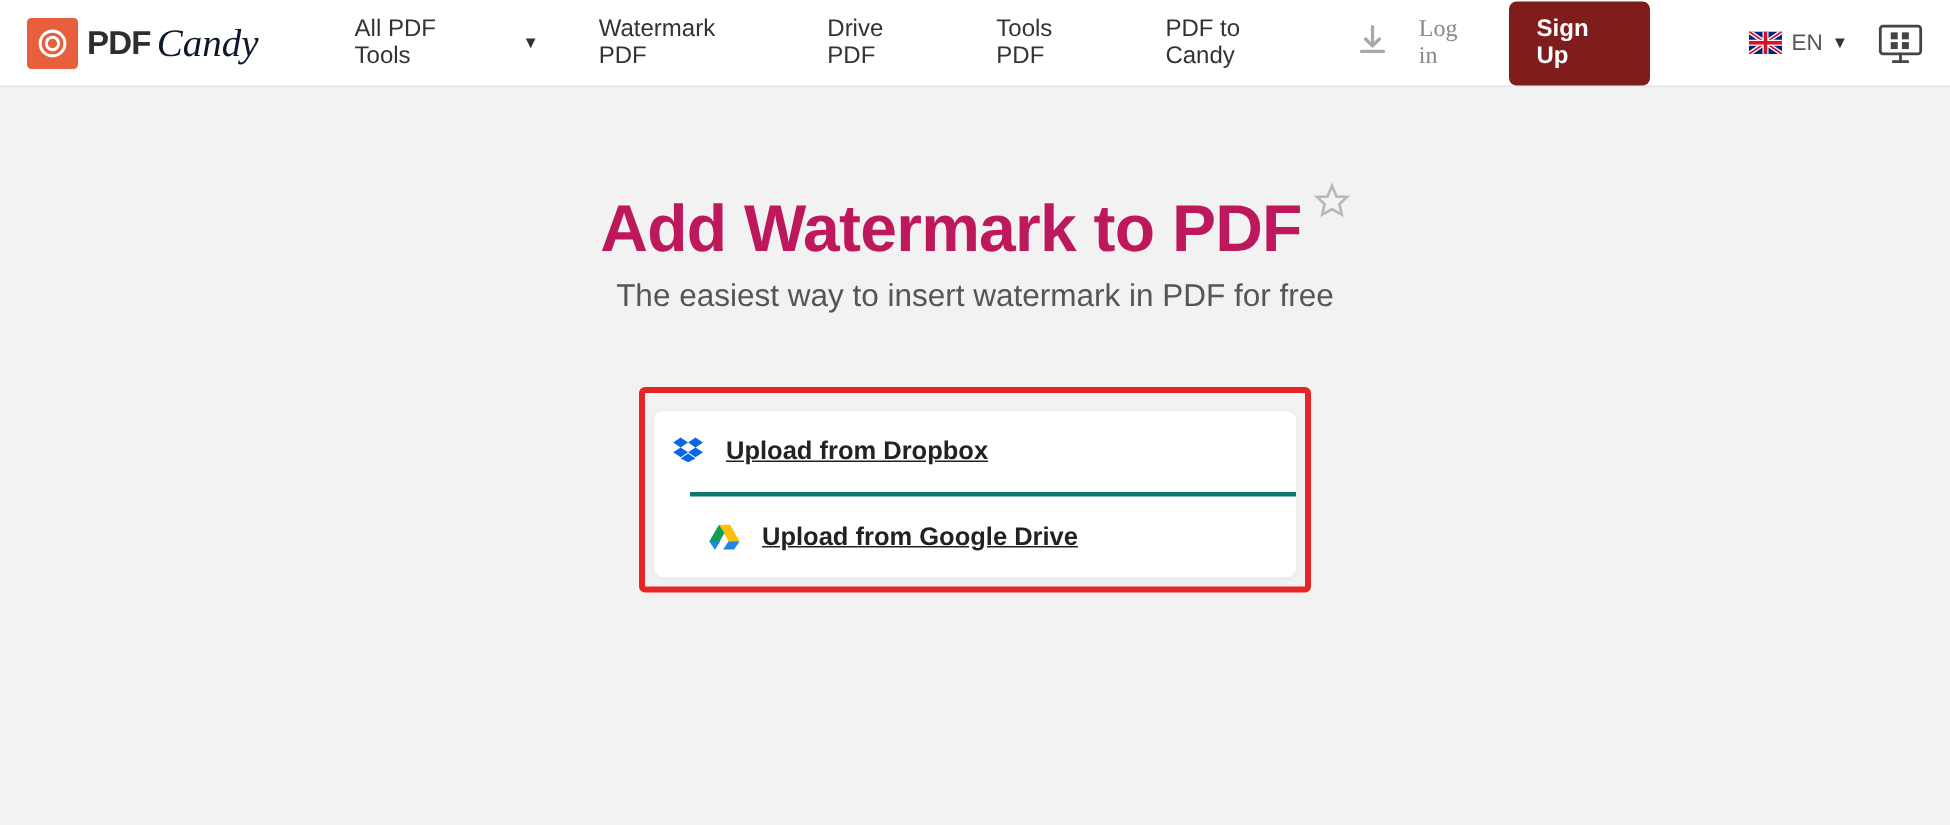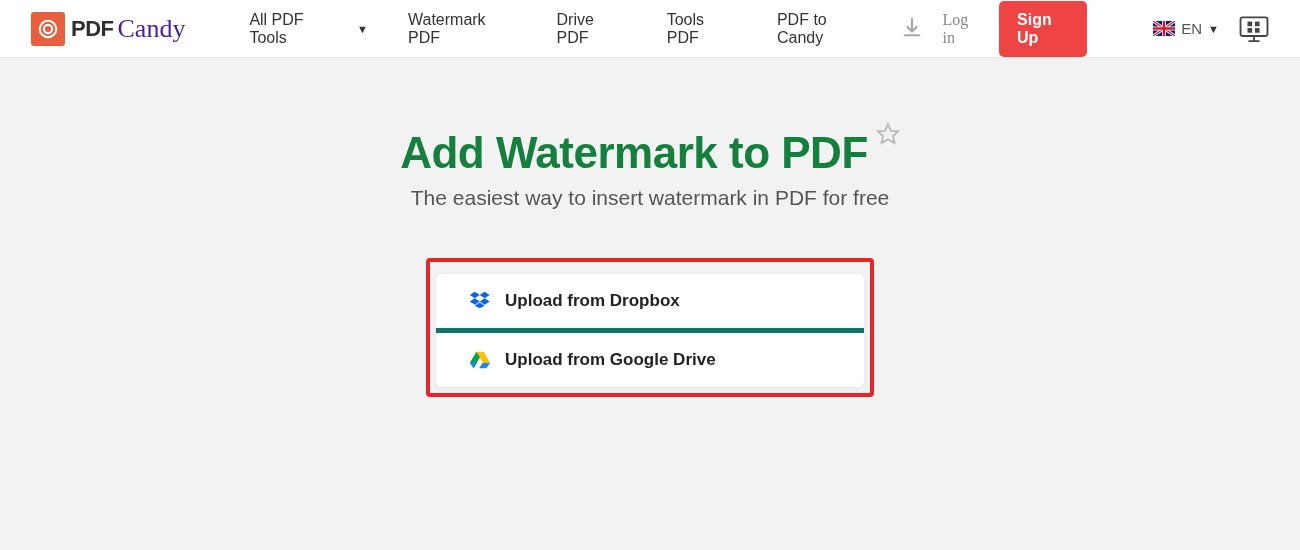--- a/index.html
+++ b/index.html
@@ -9,21 +9,21 @@
     width: 1300px;
     height: 550px;
     overflow: hidden;
   }
   header {
     background: #fff;
     border-bottom: 1px solid #e5e5e5;
     height: 58px;
     display: flex;
     align-items: center;
-    padding: 0 31px;
+    padding: 0 18px;
     gap: 14px;
   }
   .logo {
     display: flex;
     align-items: center;
     gap: 6px;
     margin-right: 50px;
   }
   .logo-mark {
     width: 34px;
@@ -36,22 +36,23 @@
   }
   .logo-pdf {
     font-weight: 700;
     font-size: 22px;
     color: #2e2e2e;
     letter-spacing: -0.5px;
   }
   .logo-candy {
     font-family: "Brush Script MT", cursive;
     font-size: 26px;
-    color: #4c1d95;
+    color: #0f172a;
     margin-left: -2px;
+    font-style: italic;
   }
   nav {
     display: flex;
     gap: 40px;
     align-items: center;
   }
   .nav-link {
     font-size: 16px;
     color: #333;
     cursor: pointer;
@@ -65,21 +66,21 @@
     align-items: center;
     gap: 20px;
   }
   .login {
     color: #888;
     font-size: 16px;
     cursor: pointer;
     font-family: Liberation Serif, serif;
   }
   .signup {
-    background: #ef4444;
+    background: #7f1d1d;
     color: #fff;
     font-weight: 600;
     font-size: 16px;
     padding: 10px 18px;
     border-radius: 5px;
     cursor: pointer;
   }
   .lang {
     display: flex;
     align-items: center;
@@ -107,21 +108,21 @@
     padding-top: 70px;
   }
   .title-row {
     display: inline-flex;
     align-items: flex-start;
     gap: 8px;
   }
   h1 {
     font-size: 44px;
     font-weight: 700;
-    color: #15803d;
+    color: #be185d;
     letter-spacing: -0.5px;
   }
   .star {
     color: #b8b8b8;
     margin-top: -6px;
     cursor: pointer;
   }
   .subtitle {
     margin-top: 8px;
     font-size: 21px;
@@ -167,27 +168,28 @@
     background: #fff;
     border-radius: 6px;
     margin-top: 6px;
     overflow: hidden;
     box-shadow: 0 1px 4px rgba(0,0,0,0.06);
   }
   .option {
     display: flex;
     align-items: center;
     gap: 14px;
-    padding: 16px 33px;
+    padding: 16px 12px;
     font-size: 17px;
     font-weight: 600;
     color: #222;
     cursor: pointer;
-  }
-  .option + .option { border-top: 5px solid #0f766e; }
+    text-decoration: underline;
+  }
+  .option + .option { border-top: 3px solid #0f766e; margin-left: 24px; }
   .option-icon {
     width: 22px;
     height: 22px;
     display: flex;
     align-items: center;
     justify-content: center;
   }
   .dl-icon { color: #a8a8a8; cursor: pointer; }
   .caret-down { font-size: 11px; color: #333; }
 </style>

